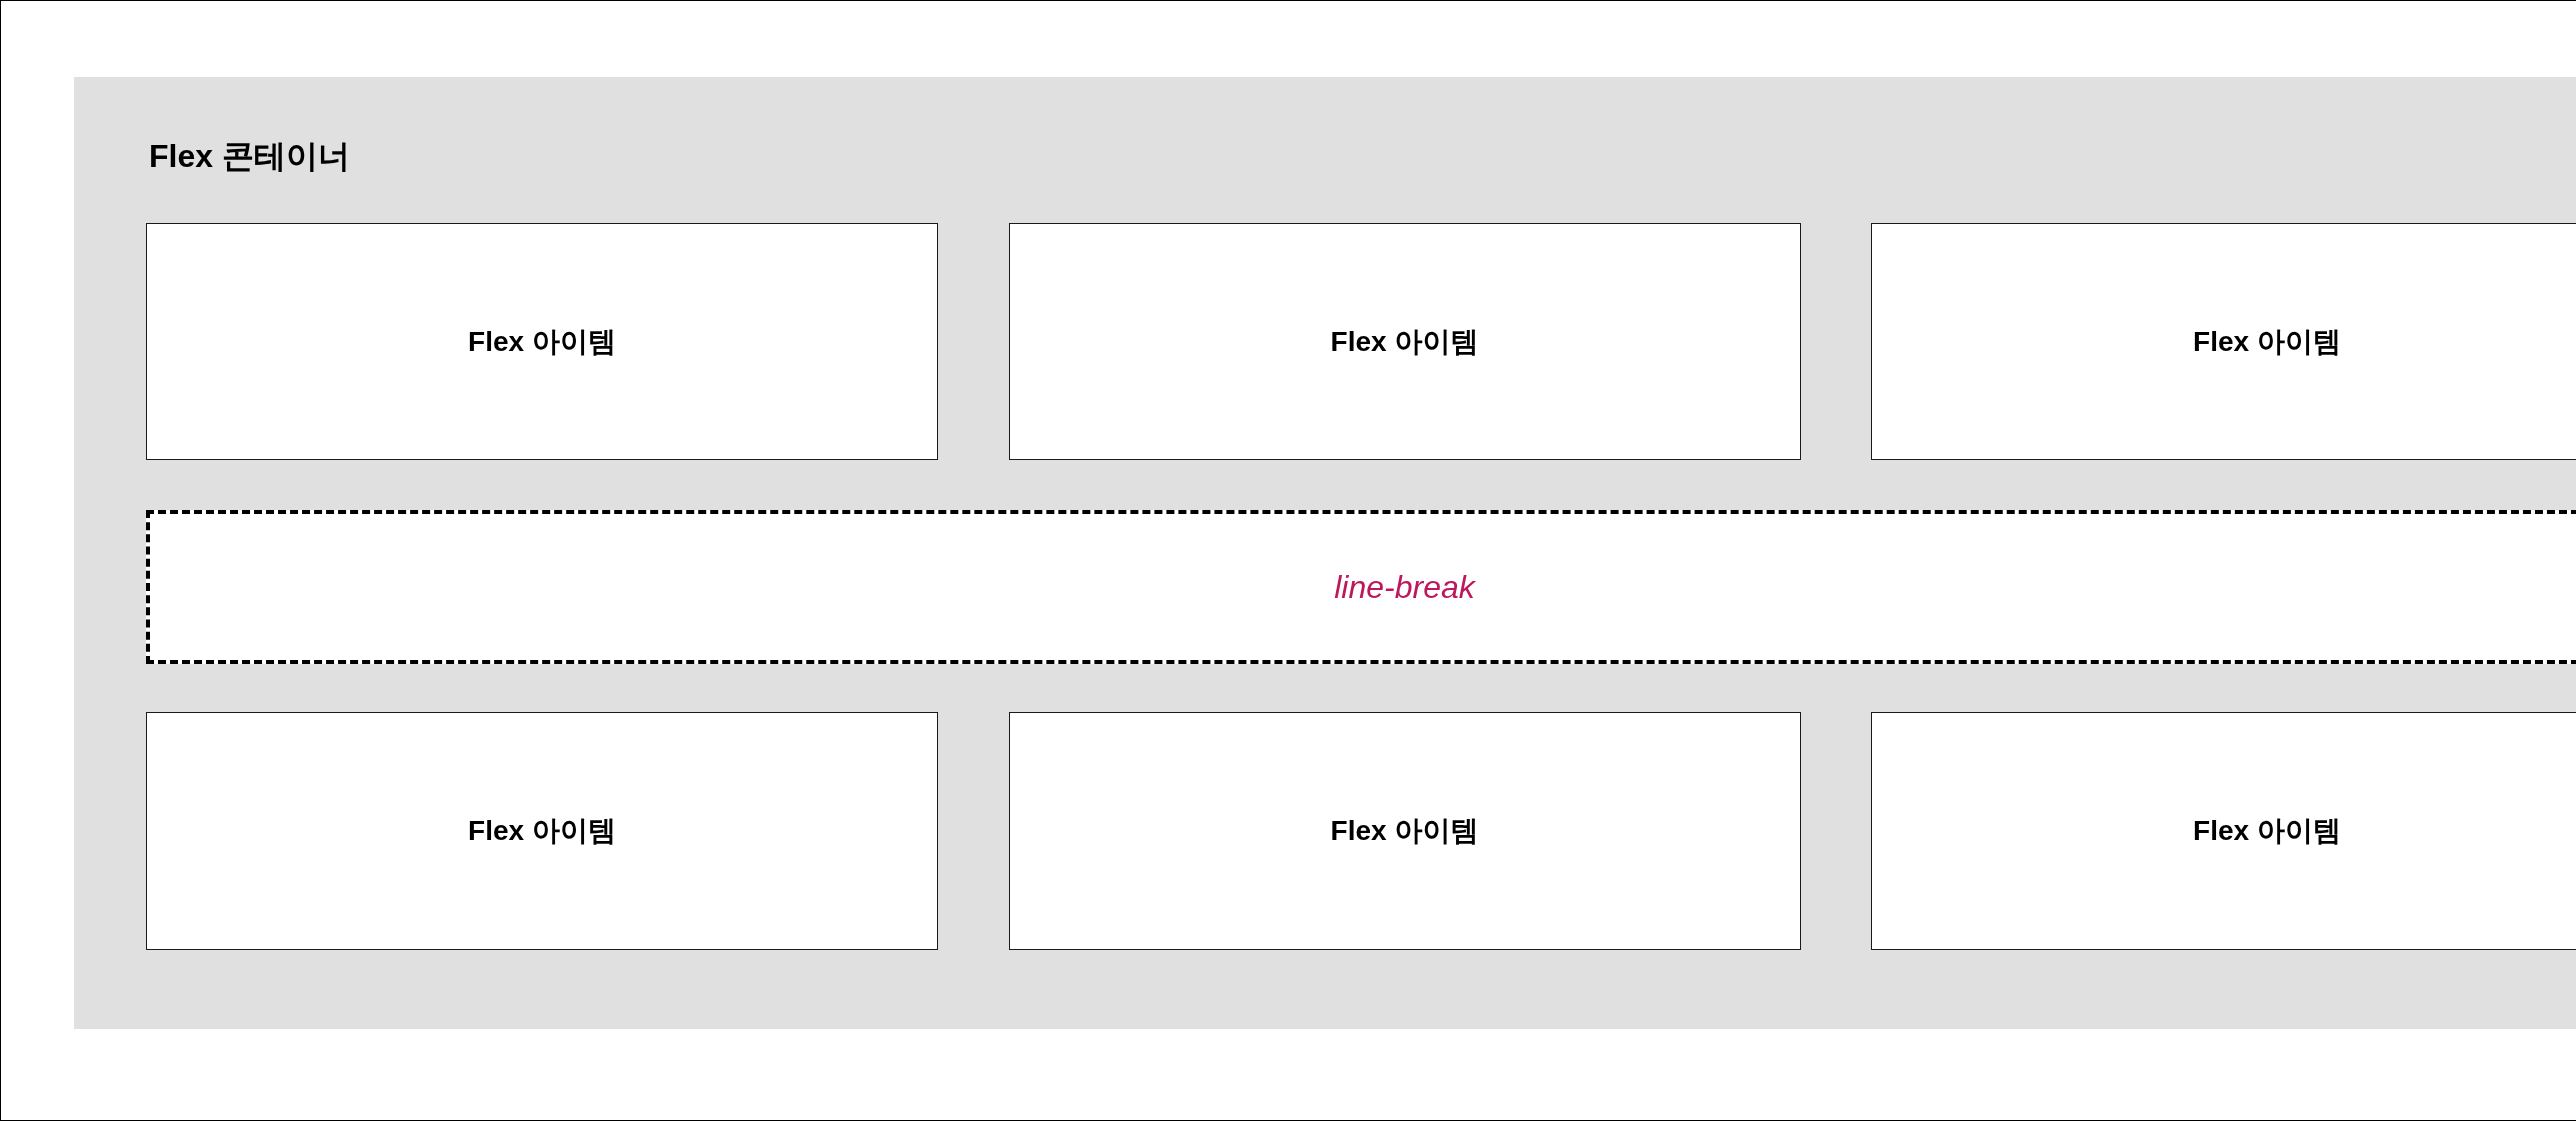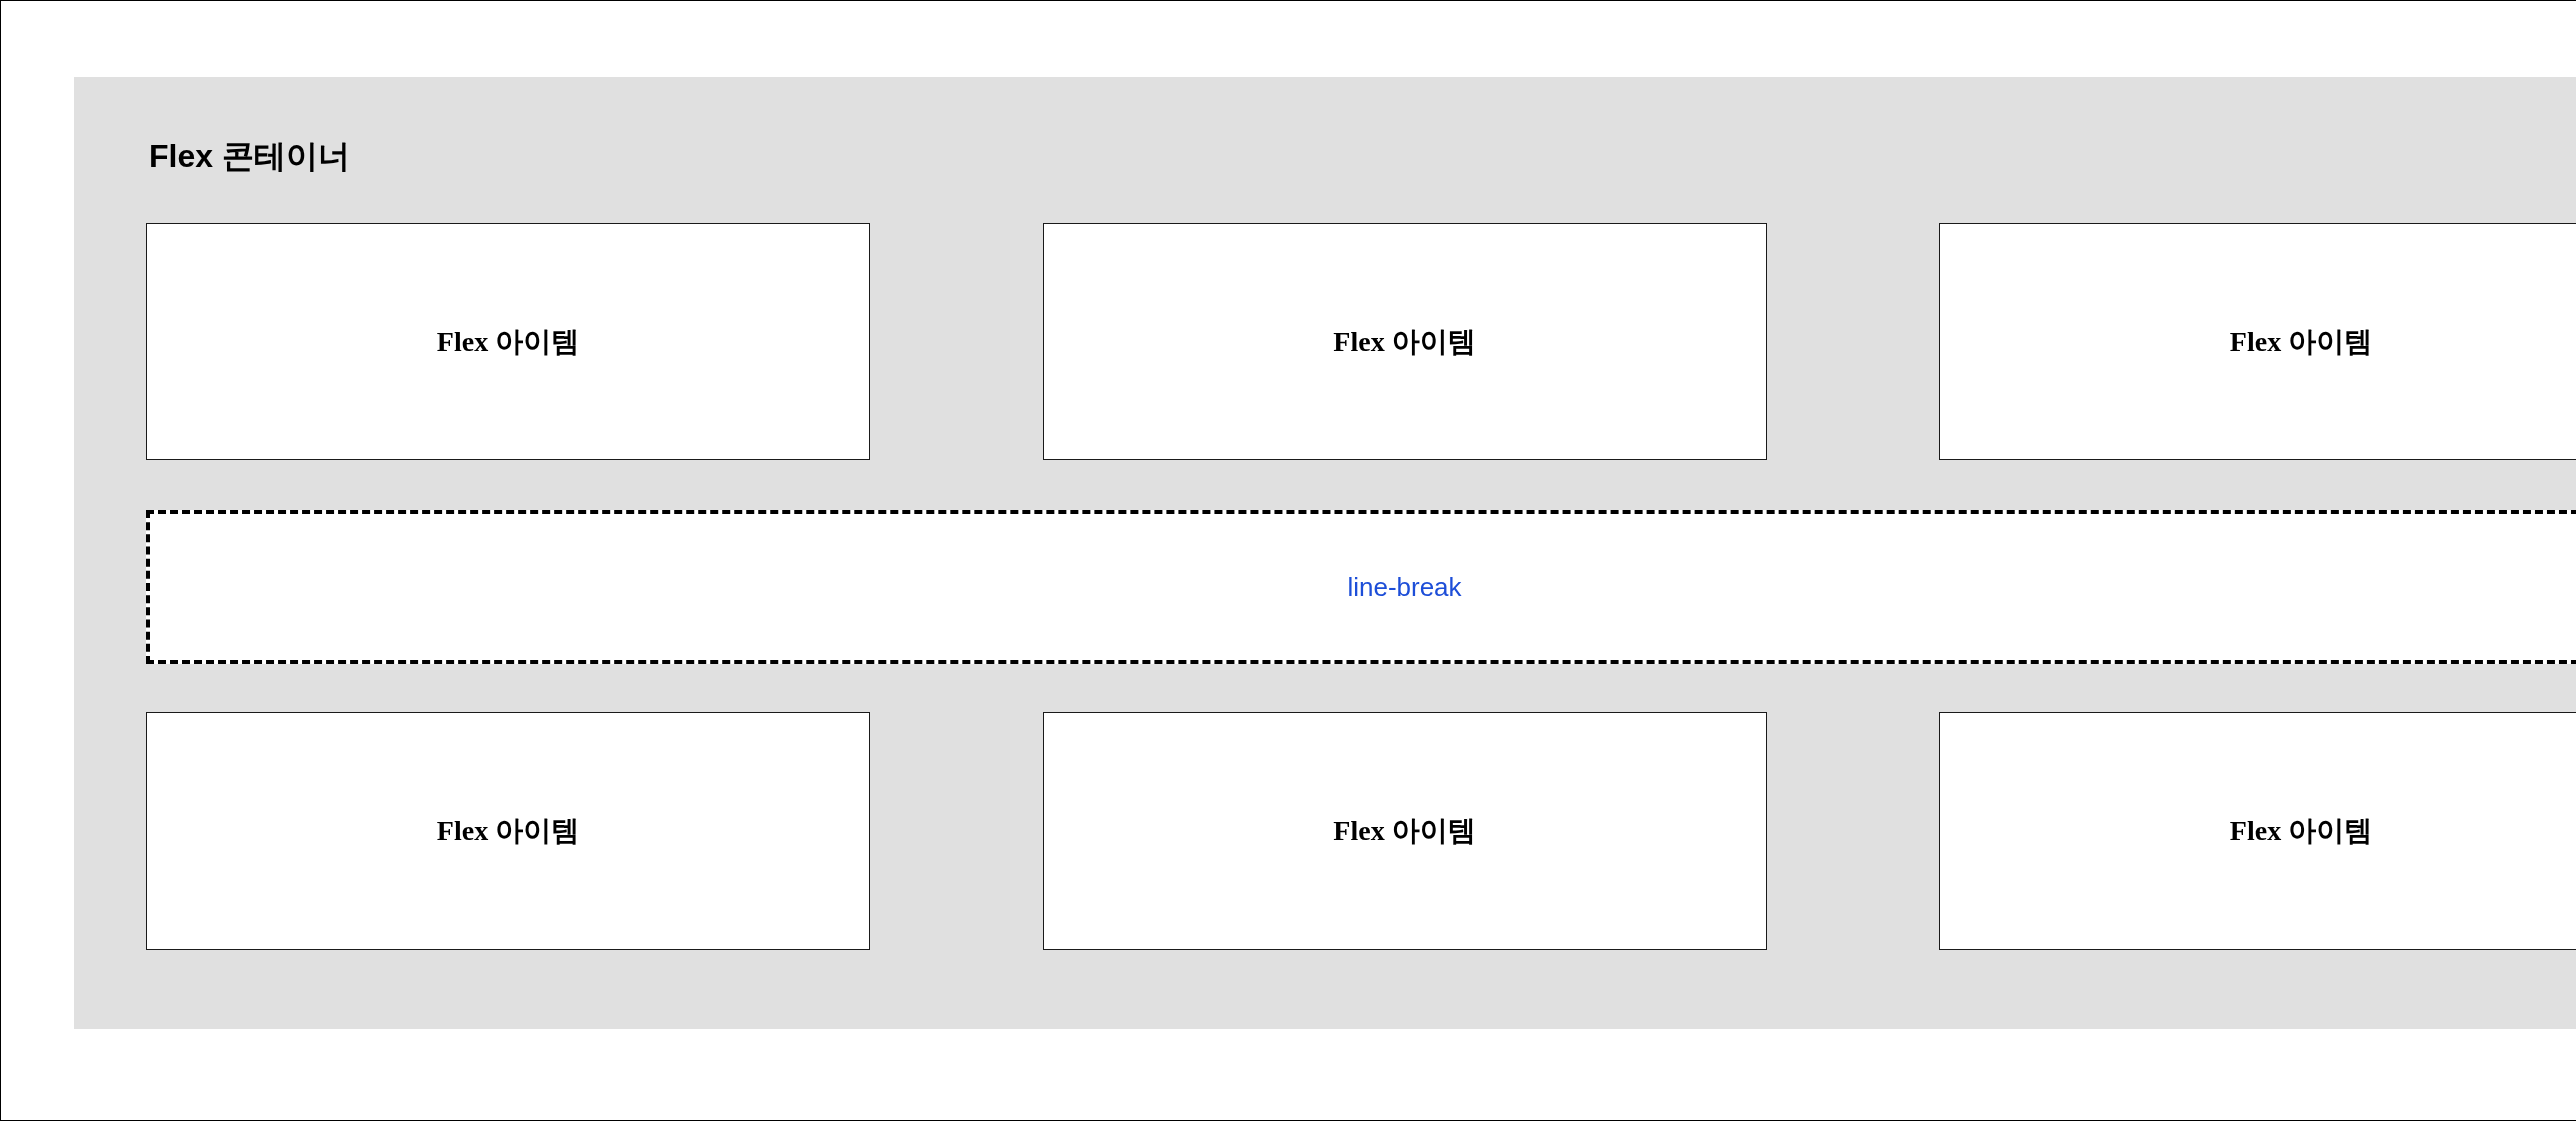--- a/index.html
+++ b/index.html
@@ -56,28 +56,27 @@
     display: flex;
     flex-direction: row;
     justify-content: space-between;
     align-items: stretch;
   }
 
   #row-top { top: 146px; height: 237px; }
   #row-bottom { top: 635px; height: 238px; }
 
   .flex-item {
-    width: 724px;
+    width: 792px;
     box-sizing: border-box;
     background: #ffffff;
     border: 1.5px solid #1a1a1a;
     display: flex;
     align-items: center;
     justify-content: center;
-    font-family: Liberation Serif, serif;
   }
 
   .flex-item-label {
     font-size: 28px;
     font-weight: bold;
     color: #000000;
     line-height: 1;
     white-space: nowrap;
   }
 
@@ -89,25 +88,26 @@
     height: 154px;
     box-sizing: border-box;
     background: #ffffff;
     border: 4.6px dashed #000000;
     display: flex;
     align-items: center;
     justify-content: center;
   }
 
   #line-break-label {
-    font-size: 26px;
+    font-size: 32px;
     font-weight: normal;
-    color: #1d4ed8;
+    color: #be185d;
     line-height: 1;
     white-space: nowrap;
+    font-style: italic;
   }
 </style>
 </head>
 <body>
 
 <div id="page">
 
   <div id="flex-container">
 
     <div id="container-title">Flex 콘테이너</div>

